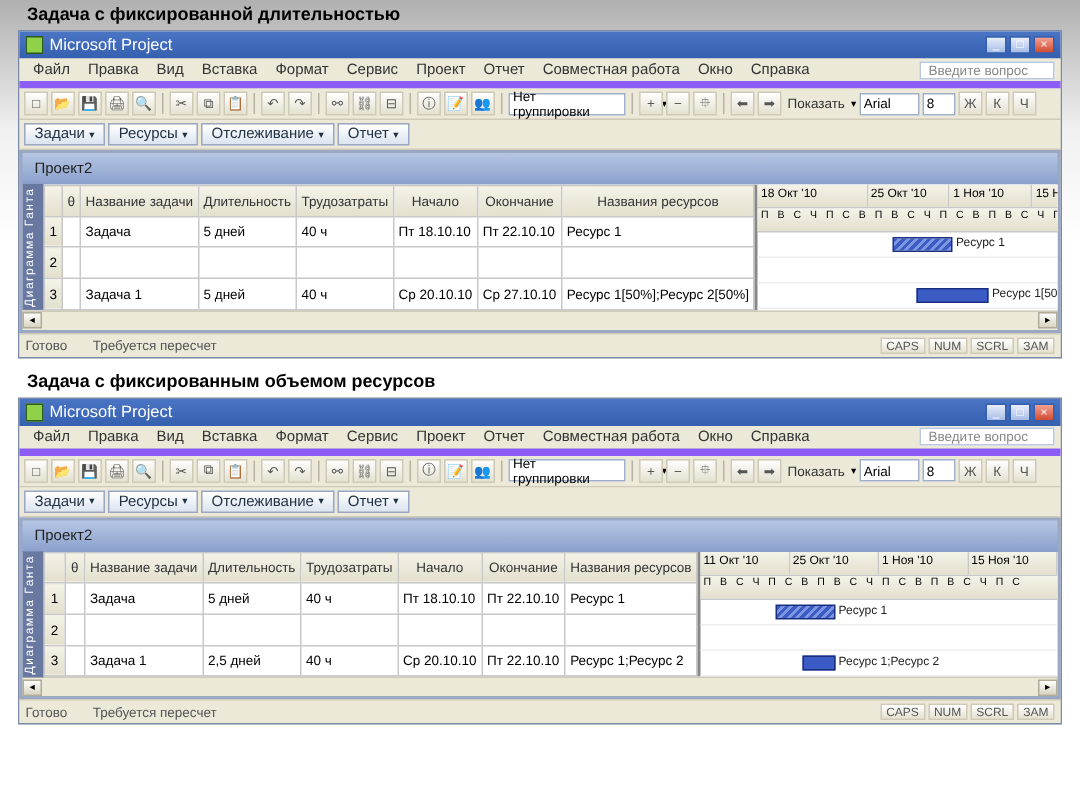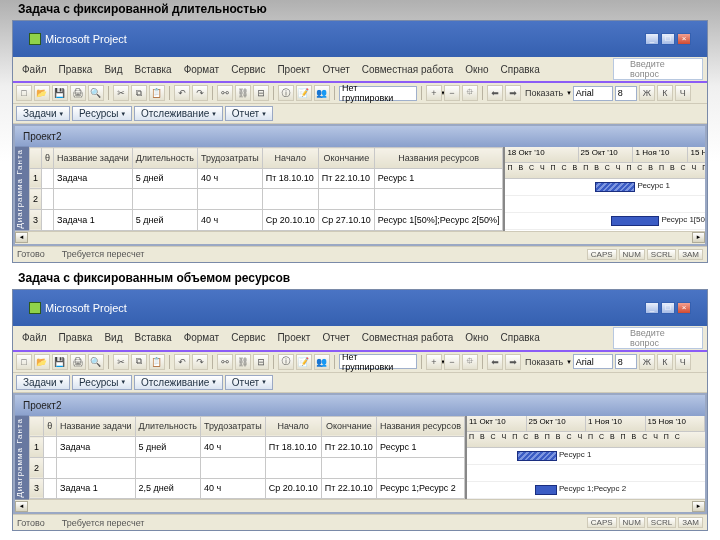--- a/index.html
+++ b/index.html
@@ -1,28 +1,28 @@
 <!DOCTYPE html>
 <html><head>
 <meta charset="utf-8">
 <style>
   * { box-sizing: border-box; margin: 0; padding: 0; }
   body { width: 720px; height: 540px; font-family: Tahoma, Arial, sans-serif; font-size: 10px; background: #fff; overflow: hidden; }
   .slide-bg { width: 100%; height: 100%; background: linear-gradient(#b0b0b0 0%, #f0f0f0 16%, #fff 30%); position: relative; }
   .slide-title { font-family: "Times New Roman", serif; font-size: 28px; font-weight: bold; text-align: center; padding: 6px 0 2px; }
   .section-label { font-family: Arial, sans-serif; font-size: 12px; font-weight: bold; padding: 2px 18px 4px; }
   .app-window { margin: 0 12px 6px; border: 1px solid #7a8aa8; background: #ece9d8; }
-  .titlebar { display: flex; align-items: center; gap: 4px; height: 36px; padding: 0 16px; background: linear-gradient(#4a74c4, #3560b0); color: #fff; font-size: 11px; }
+  .titlebar { display: flex; align-items: center; gap: 4px; height: 18px; padding: 0 4px; background: linear-gradient(#4a74c4, #3560b0); color: #fff; font-size: 11px; }
   .titlebar .ico { width: 12px; height: 12px; background: #8fd24a; border: 1px solid #2c5a1a; display: inline-block; }
   .wincontrols { margin-left: auto; display: flex; gap: 2px; }
   .winbtn { width: 14px; height: 12px; background: linear-gradient(#e8eefb,#a6bce6); border: 1px solid #3560b0; font-size: 8px; text-align: center; line-height: 10px; }
   .winbtn.close { background: linear-gradient(#f4a090,#d04a30); }
-  .menubar { display: flex; gap: 2px; padding: 1px 4px; background: #ece9d8; font-size: 10px; border-bottom: 2px solid #8b5cf6; align-items: center; }
+  .menubar { display: flex; gap: 2px; padding: 1px 4px; background: #ece9d8; font-size: 10px; border-bottom: 5px solid #8b5cf6; align-items: center; }
   .menuitem { padding: 1px 5px; color: #333; cursor: default; }
-  .help-box { margin-left: auto; border: 1px solid #b8c8e0; background: #fff; padding: 0 16px; font-size: 9px; color: #888; width: 90px; }
+  .help-box { margin-left: auto; border: 1px solid #b8c8e0; background: #fff; padding: 0 5px; font-size: 9px; color: #888; width: 90px; }
   .toolbar { display: flex; align-items: center; gap: 2px; padding: 2px 3px; background: #ece9d8; border-bottom: 1px solid #cfcab8; }
   .tbtn { width: 16px; height: 16px; border: 1px solid #cfcab8; background: linear-gradient(#fefefe,#e4e1d0); display: flex; align-items: center; justify-content: center; font-size: 9px; color: #555; cursor: pointer; }
   .tsep { width: 1px; height: 14px; background: #b8b2a0; margin: 0 2px; }
   .tlabel { font-size: 9px; color: #333; padding: 0 2px; }
   .tcombo { height: 15px; border: 1px solid #a0b0cc; background: #fff; padding: 0 2px; font-size: 9px; display: flex; align-items: center; gap: 48px; }
   .viewbar { display: flex; align-items: center; gap: 2px; padding: 2px 3px; background: #ece9d8; border-bottom: 1px solid #cfcab8; }
   .viewtab { padding: 1px 6px; border: 1px solid #9aa8c4; background: linear-gradient(#fff,#dbe4f0); font-size: 10px; color: #234; cursor: pointer; display: inline-flex; align-items: center; gap: 3px; }
   .arrow-d { font-size: 7px; }
   .doc-area { background: #9aa8c4; padding: 2px; }
   .doc-titlebar { display: flex; align-items: center; gap: 4px; height: 21px; padding: 0 4px; background: linear-gradient(#b6c6e4,#8aa0cc); color: #222; font-size: 10px; text-align: center; }

